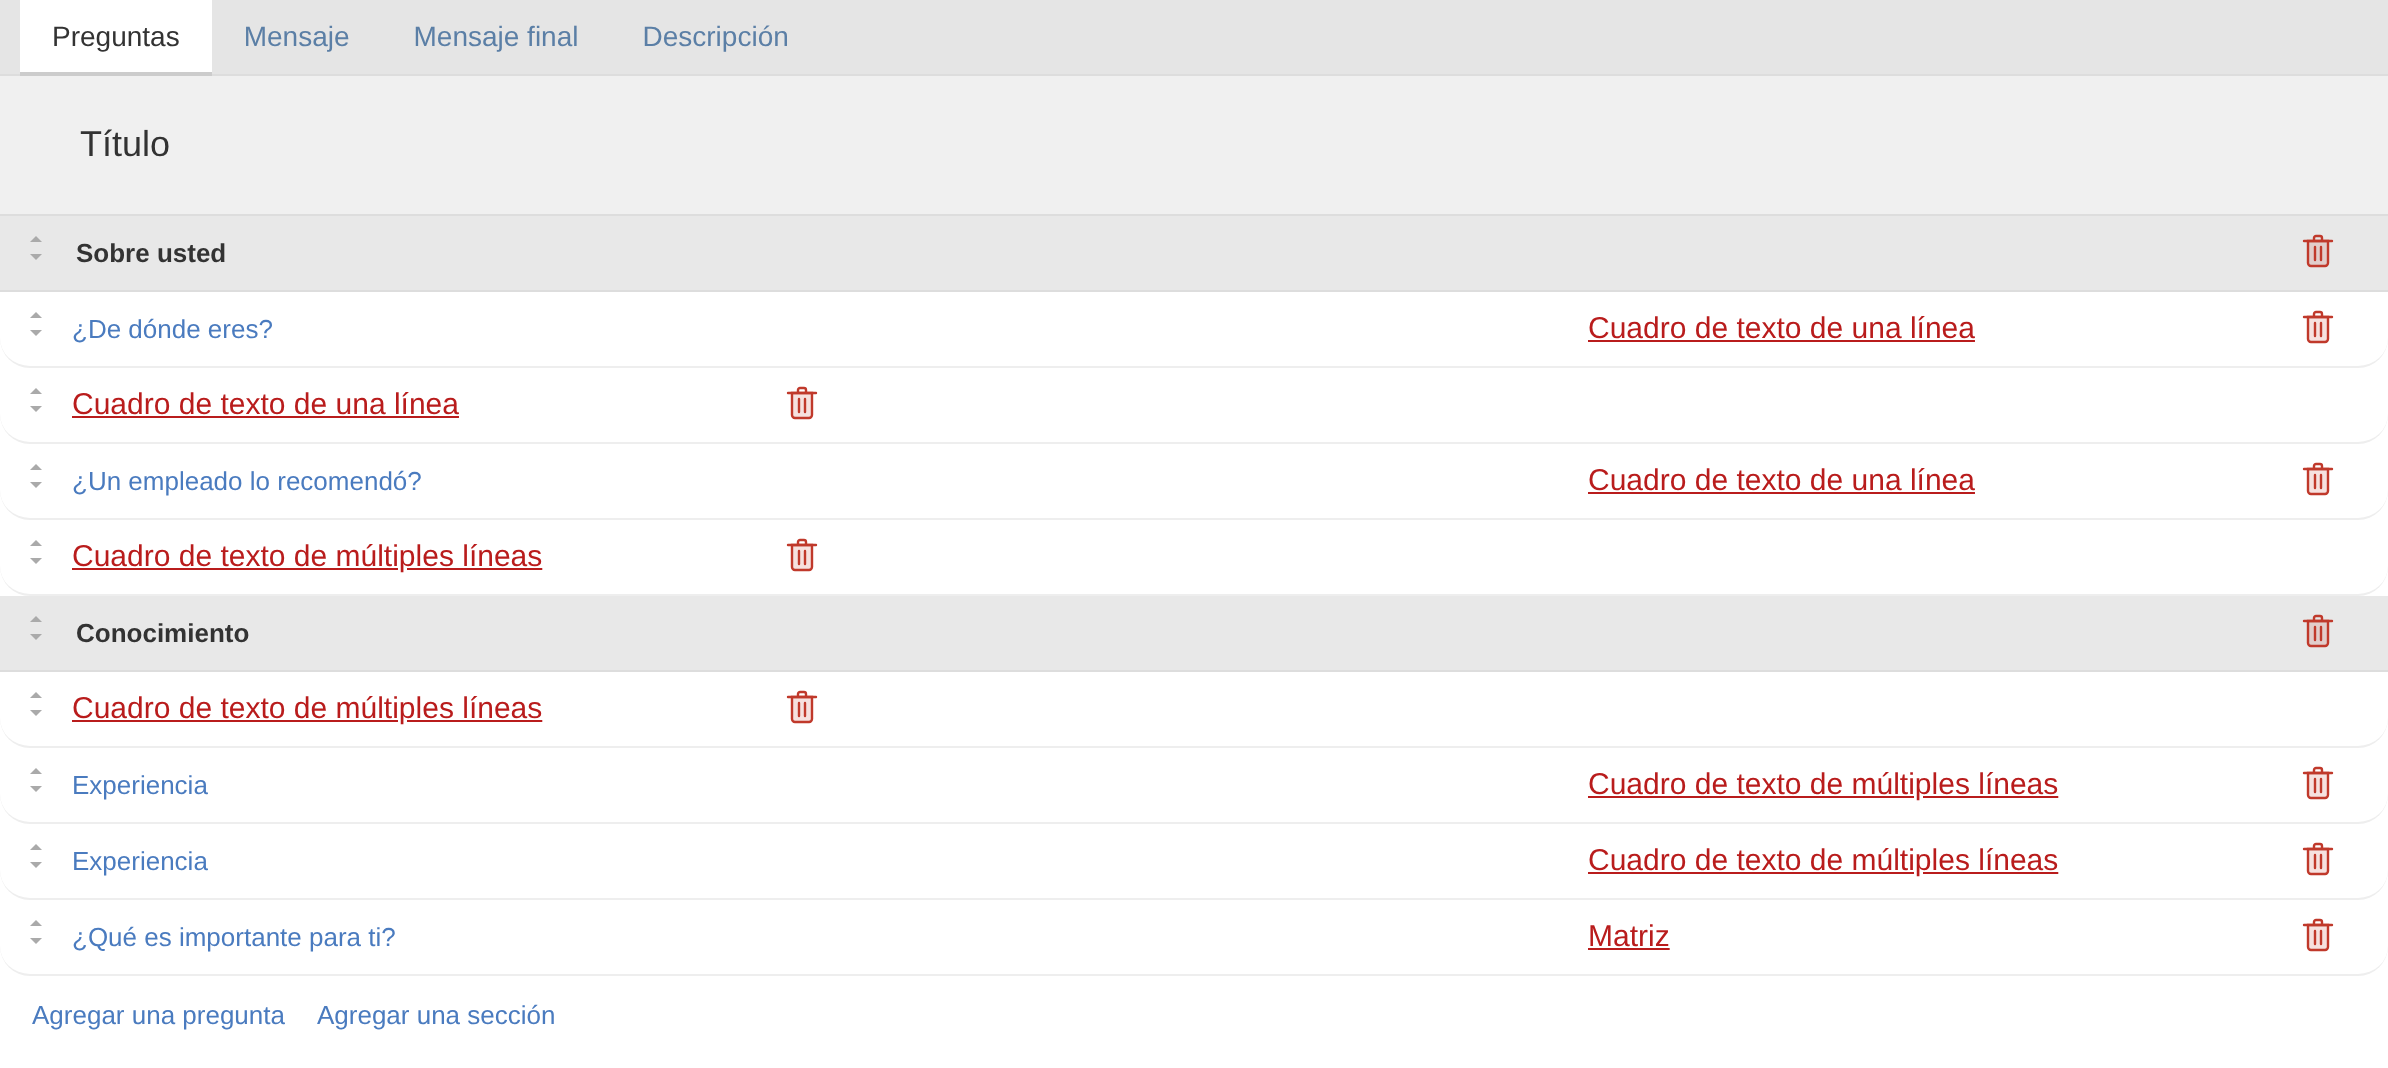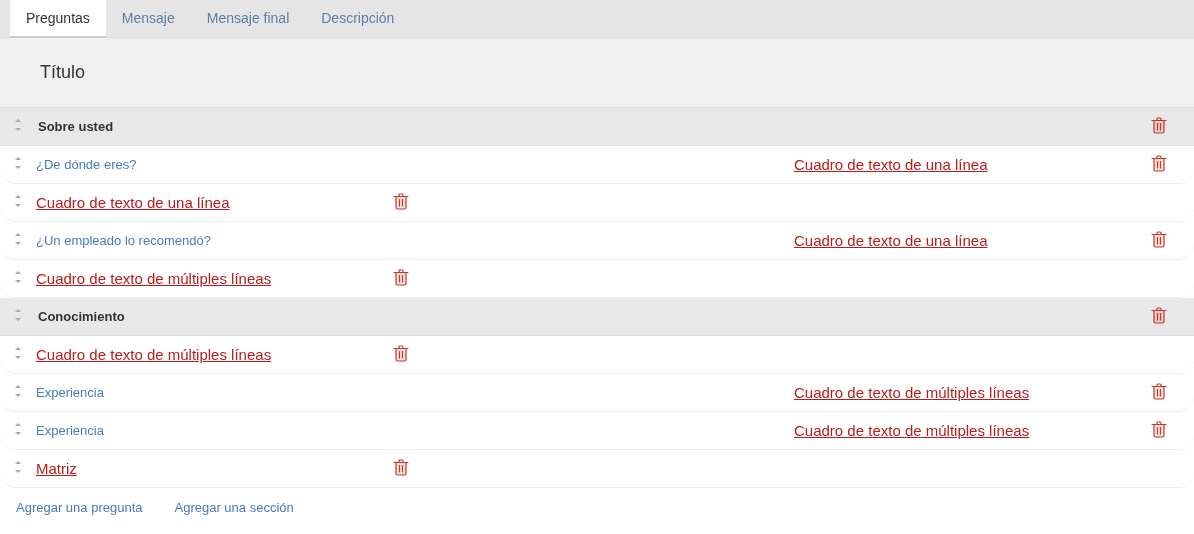--- a/index.html
+++ b/index.html
@@ -111,21 +111,21 @@
     }
     .trash-icon svg {
       width: 16px;
       height: 18px;
     }
 
     
     .footer-links {
       padding: 12px 16px;
       display: flex;
-      gap: 32px;
+      gap: 16px;
     }
     .footer-link {
       color: #4a7bbf;
       font-size: 13px;
       cursor: pointer;
       text-decoration: none;
     }
 
     .section-drag {
       margin-right: 6px;
@@ -304,20 +304,21 @@
     <path d="M6.5 7.5V14" stroke="#c0392b" stroke-width="1.2" stroke-linecap="round"></path>
     <path d="M9.5 7.5V14" stroke="#c0392b" stroke-width="1.2" stroke-linecap="round"></path>
   </svg></span>
       </div>
     </div>
       <div class="question-row">
       <span class="drag-handle"><svg width="16" height="16" viewBox="0 0 16 16" fill="none" xmlns="http://www.w3.org/2000/svg">
     <path d="M8 2L5 5H11L8 2Z" fill="#aaa"></path>
     <path d="M8 14L5 11H11L8 14Z" fill="#aaa"></path>
   </svg></span>
+      <span class="question-title">¿Qué es importante para ti?</span>
       <span class="question-type">Matriz</span>
       <div class="delete-btn">
         <span class="trash-icon"><svg viewBox="0 0 16 18" fill="none" xmlns="http://www.w3.org/2000/svg">
     <path d="M3 4.5V15.5C3 16.33 3.67 17 4.5 17H11.5C12.33 17 13 16.33 13 15.5V4.5H3Z" fill="#c0392b" opacity="0.15"></path>
     <path d="M3 4.5V15.5C3 16.33 3.67 17 4.5 17H11.5C12.33 17 13 16.33 13 15.5V4.5H3Z" stroke="#c0392b" stroke-width="1.2"></path>
     <path d="M1 4.5H15" stroke="#c0392b" stroke-width="1.2" stroke-linecap="round"></path>
     <path d="M6 4.5V3C6 2.45 6.45 2 7 2H9C9.55 2 10 2.45 10 3V4.5" stroke="#c0392b" stroke-width="1.2"></path>
     <path d="M6.5 7.5V14" stroke="#c0392b" stroke-width="1.2" stroke-linecap="round"></path>
     <path d="M9.5 7.5V14" stroke="#c0392b" stroke-width="1.2" stroke-linecap="round"></path>
   </svg></span>

